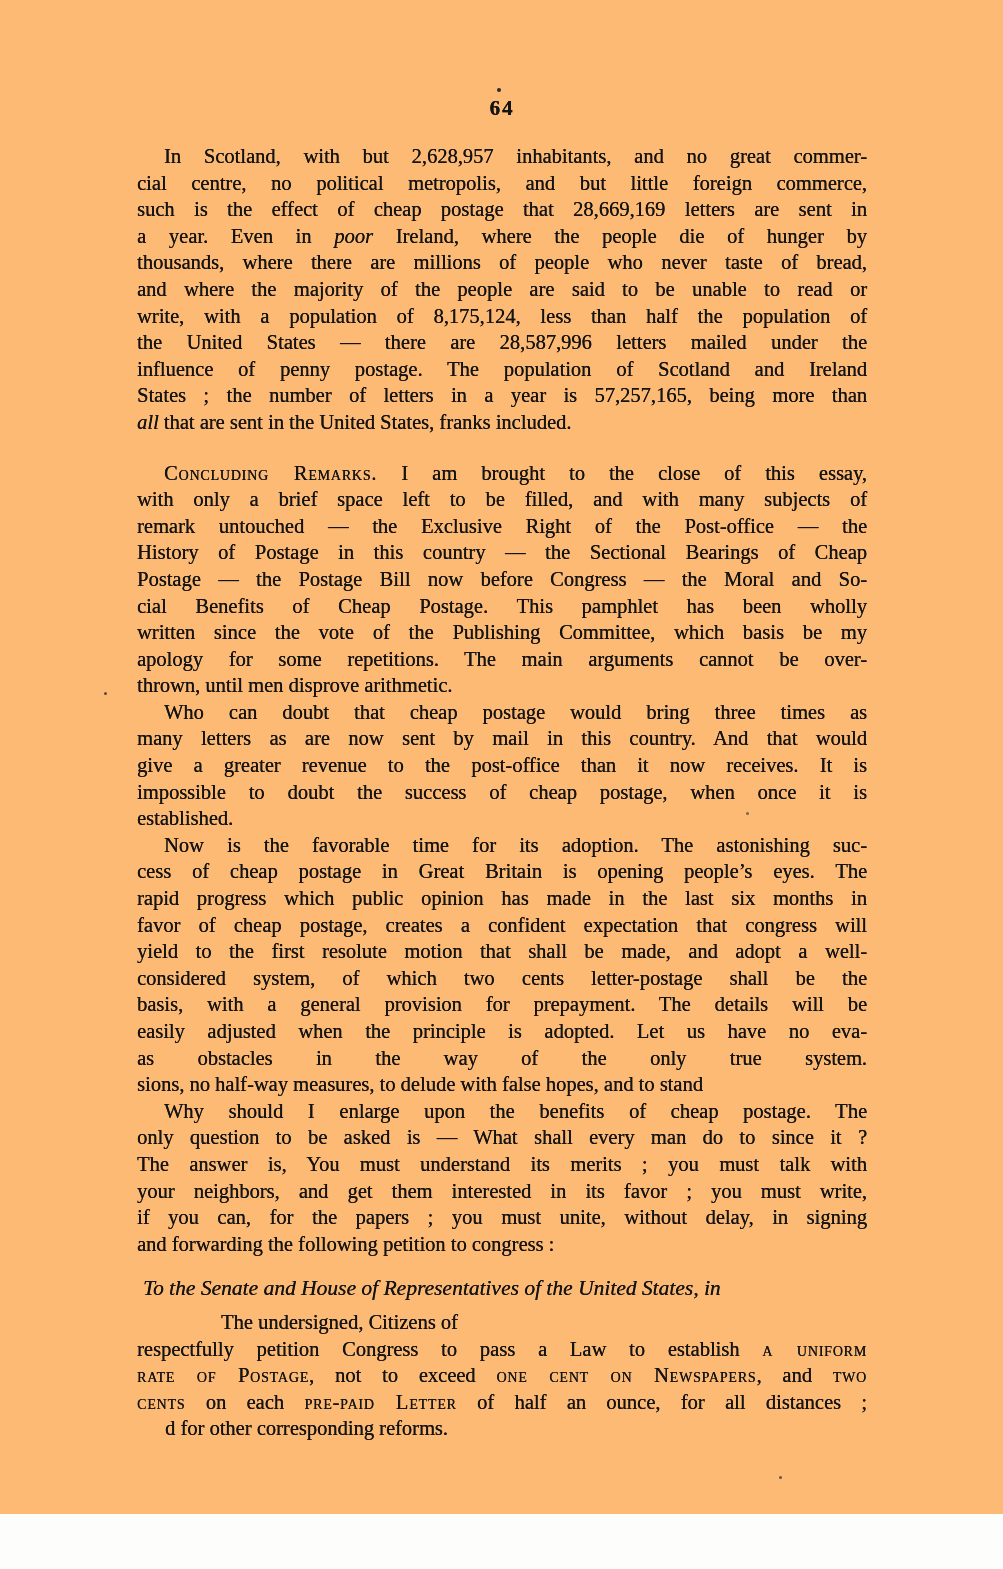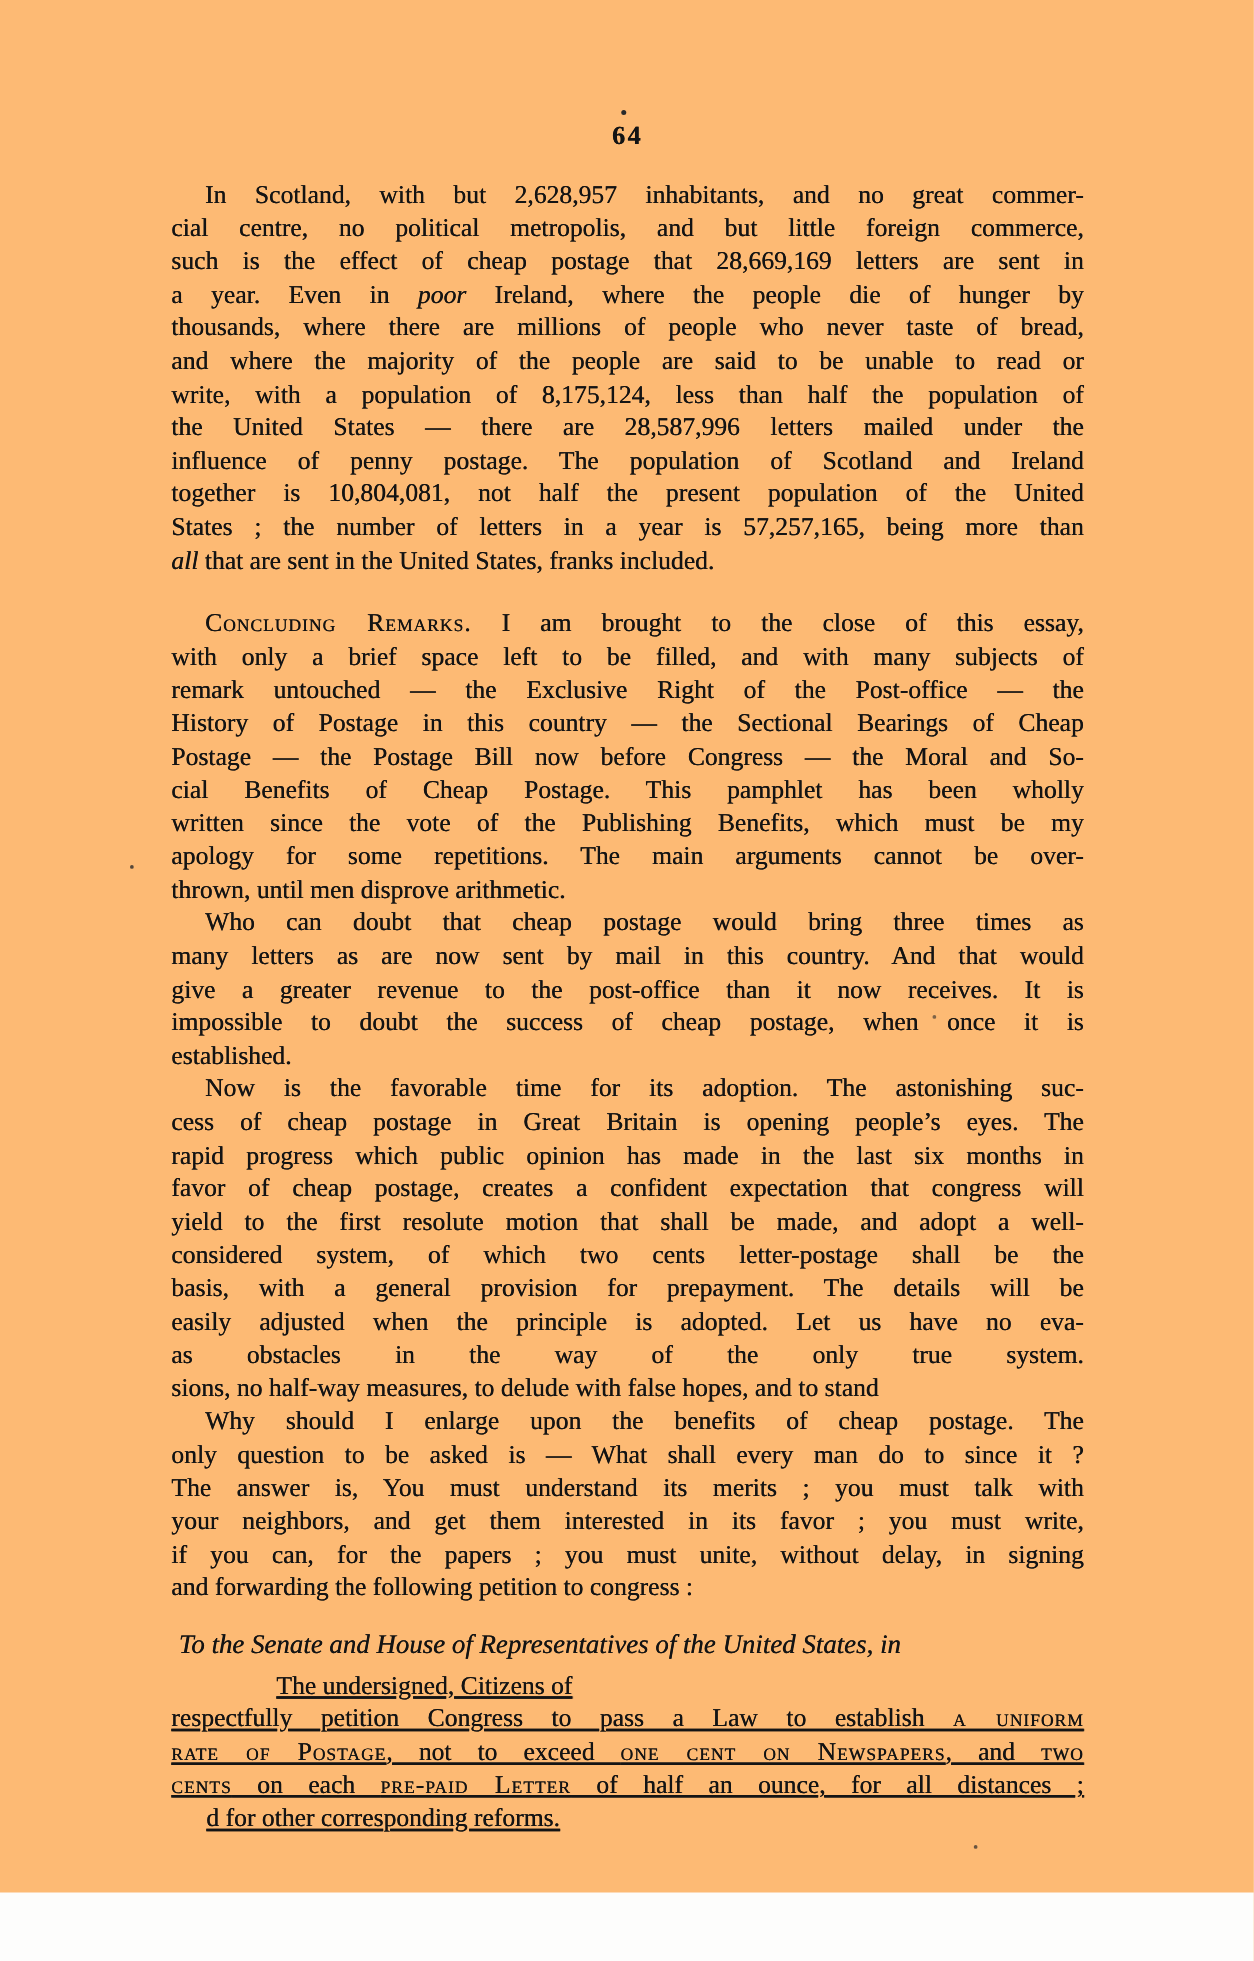--- a/index.html
+++ b/index.html
@@ -44,21 +44,21 @@
   .para.heading {
     margin-top: 18px;
     font-style: italic;
     font-size: 21.5px;
   }
   .para.heading > .line { text-align: right; text-align-last: left; font-family: Liberation Serif, serif; }
   .para.heading > .line:first-child { text-indent: 6px; }
   .para.heading > .line.hang { padding-left: 78px; }
 
   
-  .para.petition { margin-top: 7px; text-decoration: underline; }
+  .para.petition { margin-top: 7px; }
   .para.petition > .line.undersigned {
     text-align: left; text-align-last: left;
     text-indent: 84px;
   }
   .para.petition > .line.closing {
     text-align: left; text-align-last: left;
     text-indent: 28px;
   }
 
   .sc { font-variant: small-caps; letter-spacing: 0.8px; }
@@ -90,32 +90,31 @@
   <div class="para body">
         <div class="line">In Scotland, with but 2,628,957 inhabitants, and no great commer-</div>
         <div class="line">cial centre, no political metropolis, and but little foreign commerce,</div>
         <div class="line">such is the effect of cheap postage that 28,669,169 letters are sent in</div>
         <div class="line">a year.  Even in <span class="i">poor</span> Ireland, where the people die of hunger by</div>
         <div class="line">thousands, where there are millions of people who never taste of bread,</div>
         <div class="line">and where the majority of the people are said to be unable to read or</div>
         <div class="line">write, with a population of 8,175,124, less than half the population of</div>
         <div class="line">the United States — there are 28,587,996 letters mailed under the</div>
         <div class="line">influence of penny postage.  The population of Scotland and Ireland</div>
-        <div class="line">together is 10,804,081, not half the present population of the United</div>
         <div class="line">States ; the number of letters in a year is 57,257,165, being more than</div>
         <div class="line"><span class="i">all</span> that are sent in the United States, franks included.</div>
       </div>
       <div class="para body gap">
         <div class="line"><span class="sc">Concluding Remarks.</span>  I am brought to the close of this essay,</div>
         <div class="line">with only a brief space left to be filled, and with many subjects of</div>
         <div class="line">remark untouched — the Exclusive Right of the Post-office — the</div>
         <div class="line">History of Postage in this country — the Sectional Bearings of Cheap</div>
         <div class="line">Postage — the Postage Bill now before Congress — the Moral and So-</div>
         <div class="line">cial Benefits of Cheap Postage.  This pamphlet has been wholly</div>
-        <div class="line">written since the vote of the Publishing Benefits, which must be my</div>
+        <div class="line">written since the vote of the Publishing Committee, which basis be my</div>
         <div class="line">apology for some repetitions.  The main arguments cannot be over-</div>
         <div class="line">thrown, until men disprove arithmetic.</div>
       </div>
       <div class="para body">
         <div class="line">Who can doubt that cheap postage would bring three times as</div>
         <div class="line">many letters as are now sent by mail in this country.  And that would</div>
         <div class="line">give a greater revenue to the post-office than it now receives.  It is</div>
         <div class="line">impossible to doubt the success of cheap postage, when once it is</div>
         <div class="line">established.</div>
       </div>

